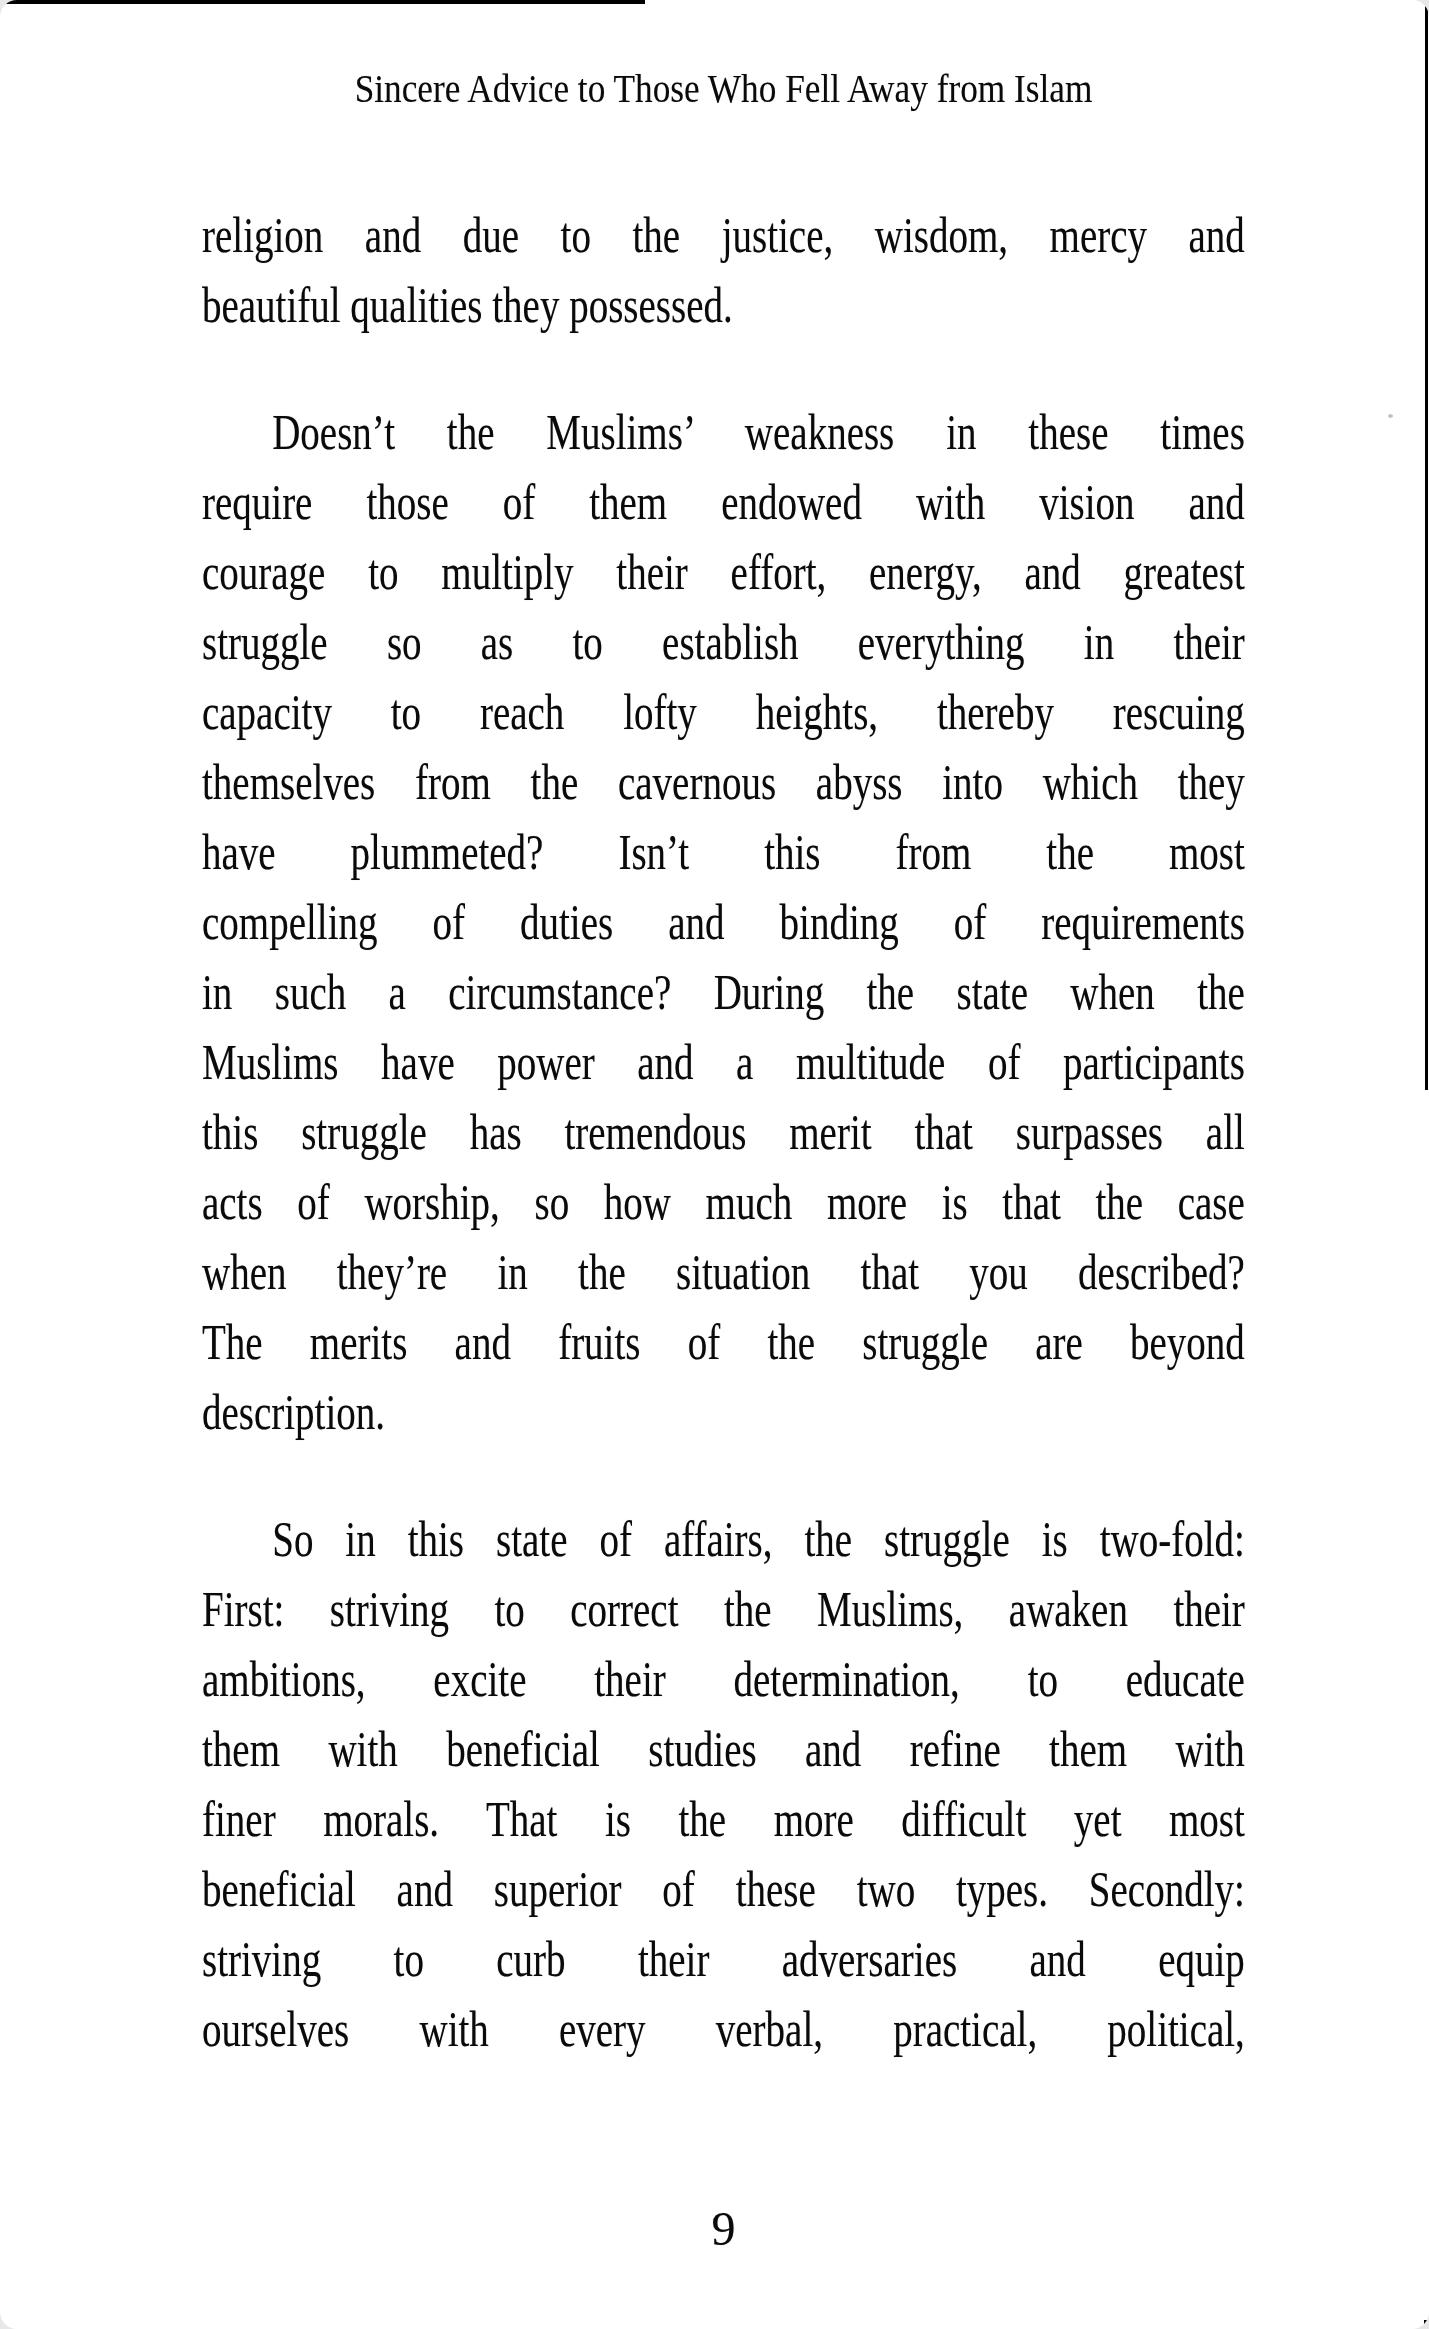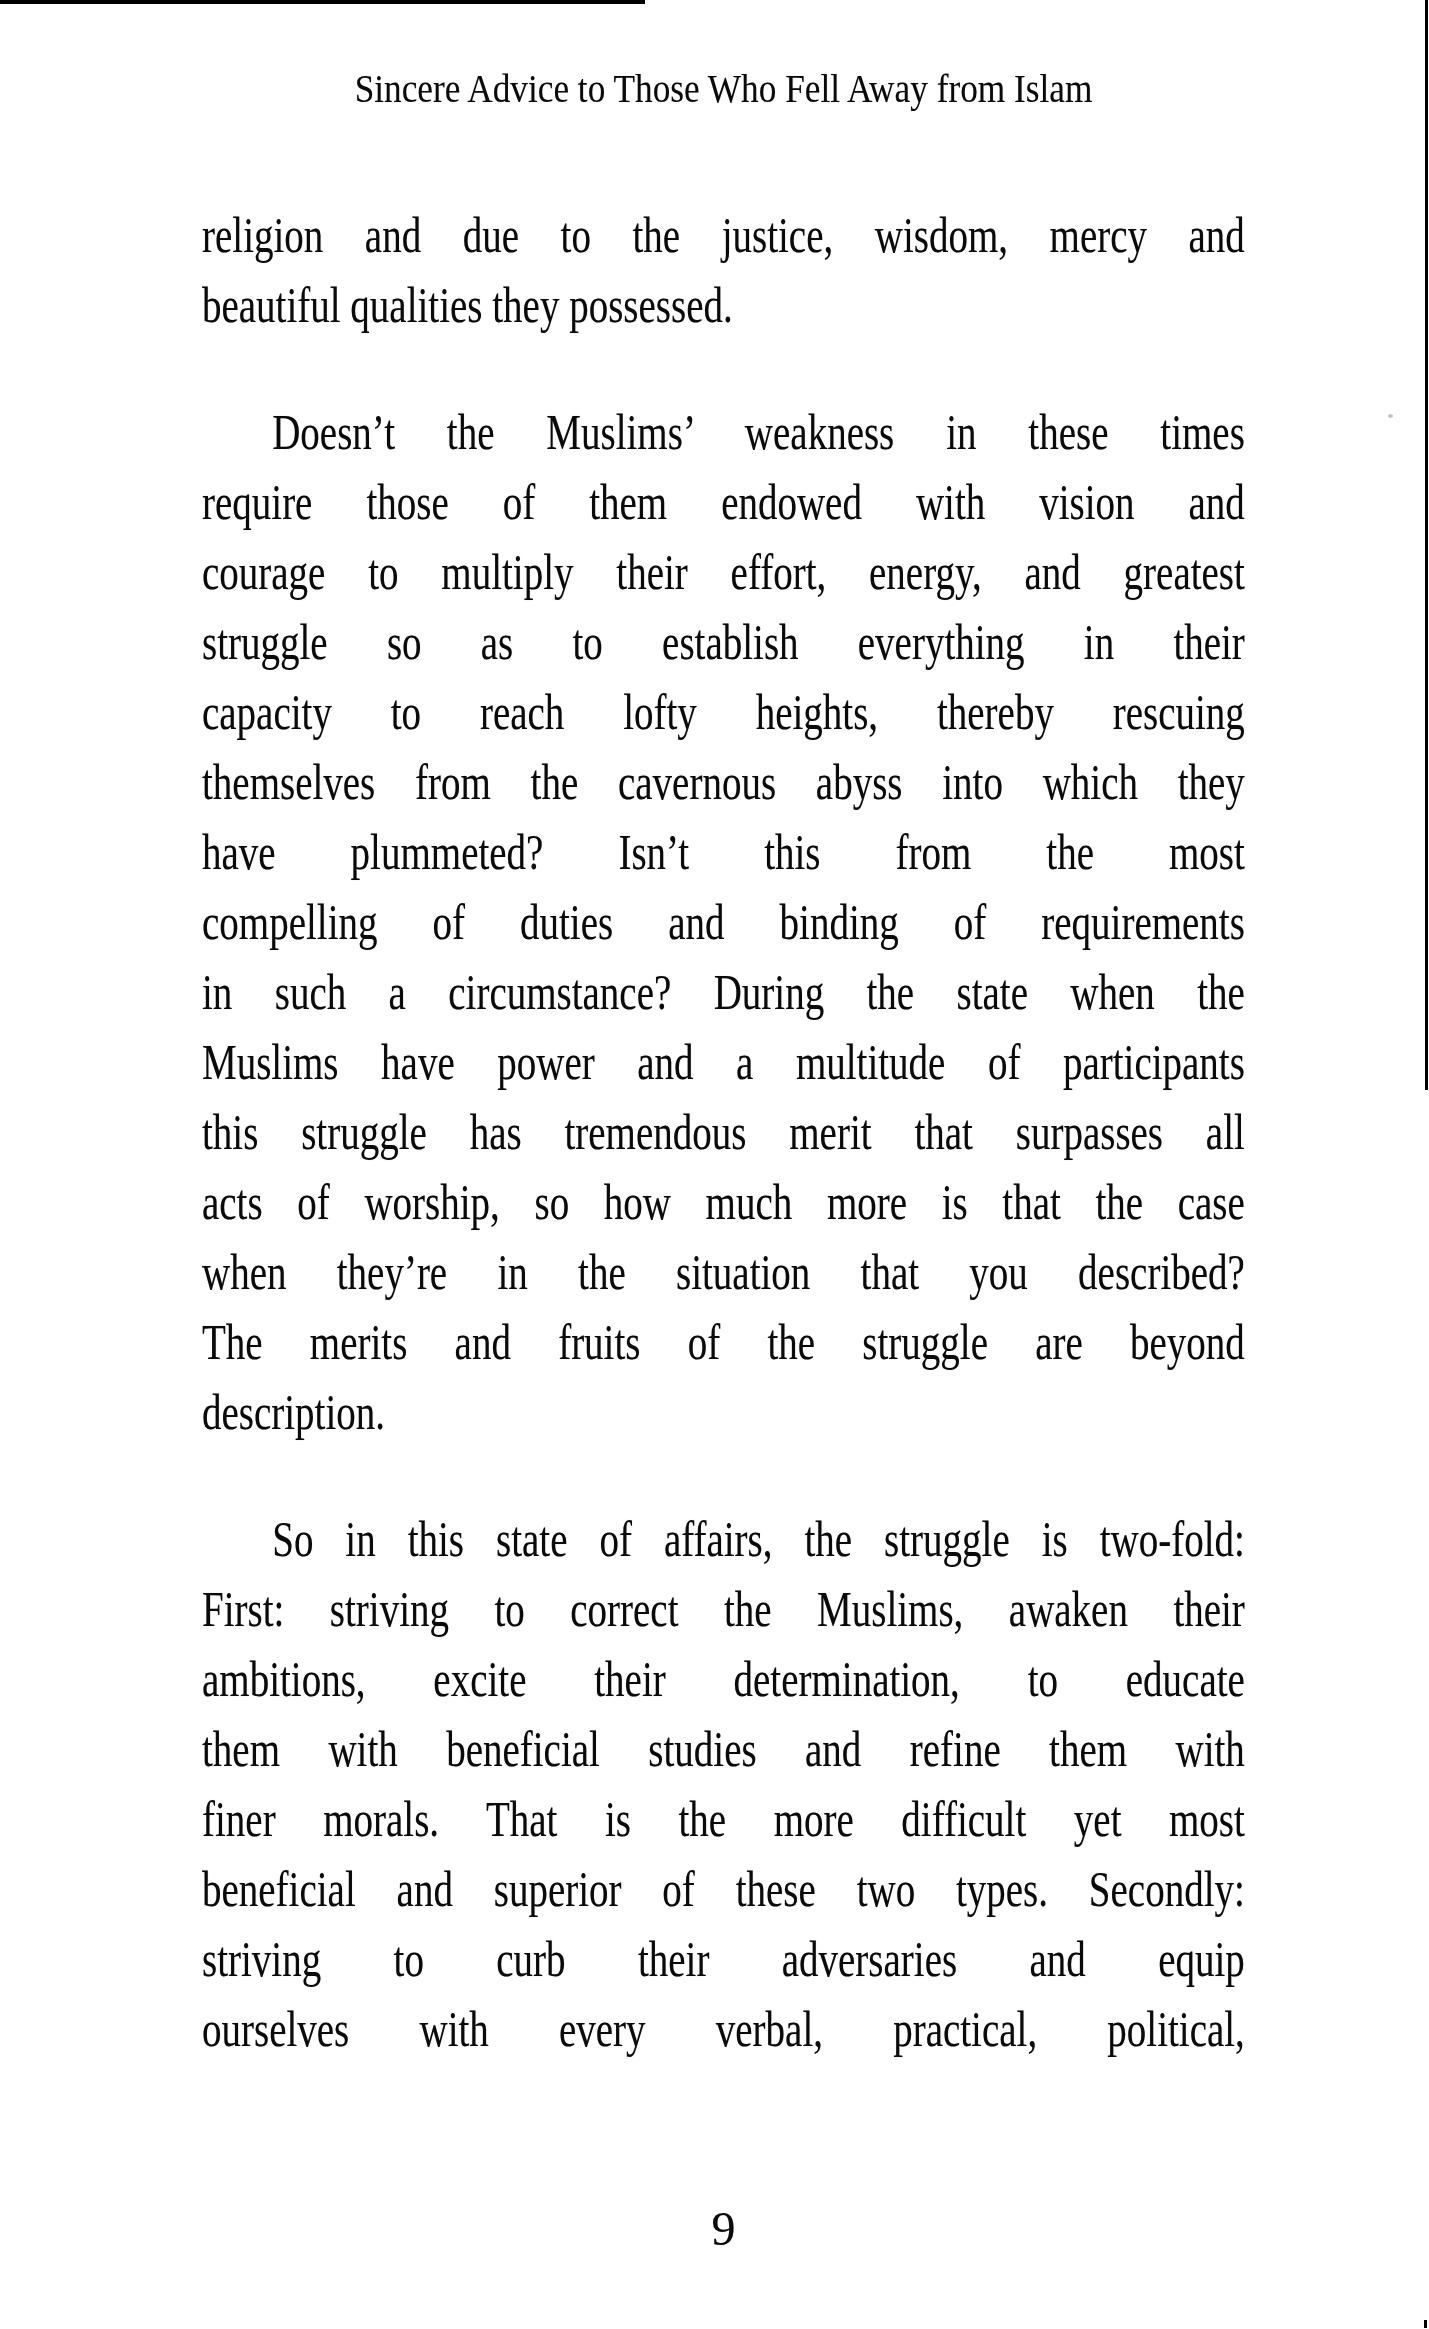--- a/index.html
+++ b/index.html
@@ -5,20 +5,21 @@
   html, body { margin: 0; padding: 0; background: #e8e8e8; }
   .page {
     position: relative;
     width: 1429px;
     height: 2329px;
     margin: 0 auto;
     background: var(--paper, #ffffff);
     overflow: hidden;
     font-family: "Liberation Serif", serif;
     color: var(--ink, #0a0a0a);
+    border-radius: 17px;
   }
   
   .running-header {
     position: absolute;
     left: 202px;
     top: 68px;
     width: 1043px;
     text-align: center;
     font-size: 41px;
     line-height: 41px;

